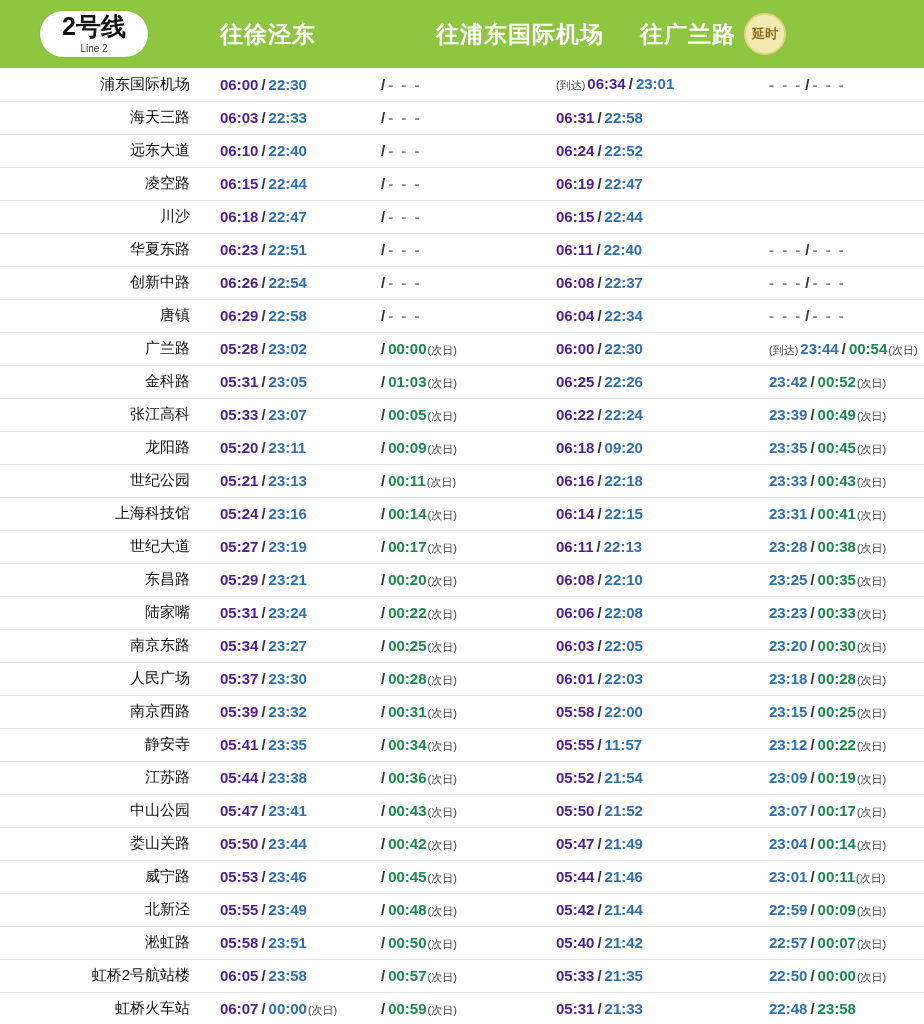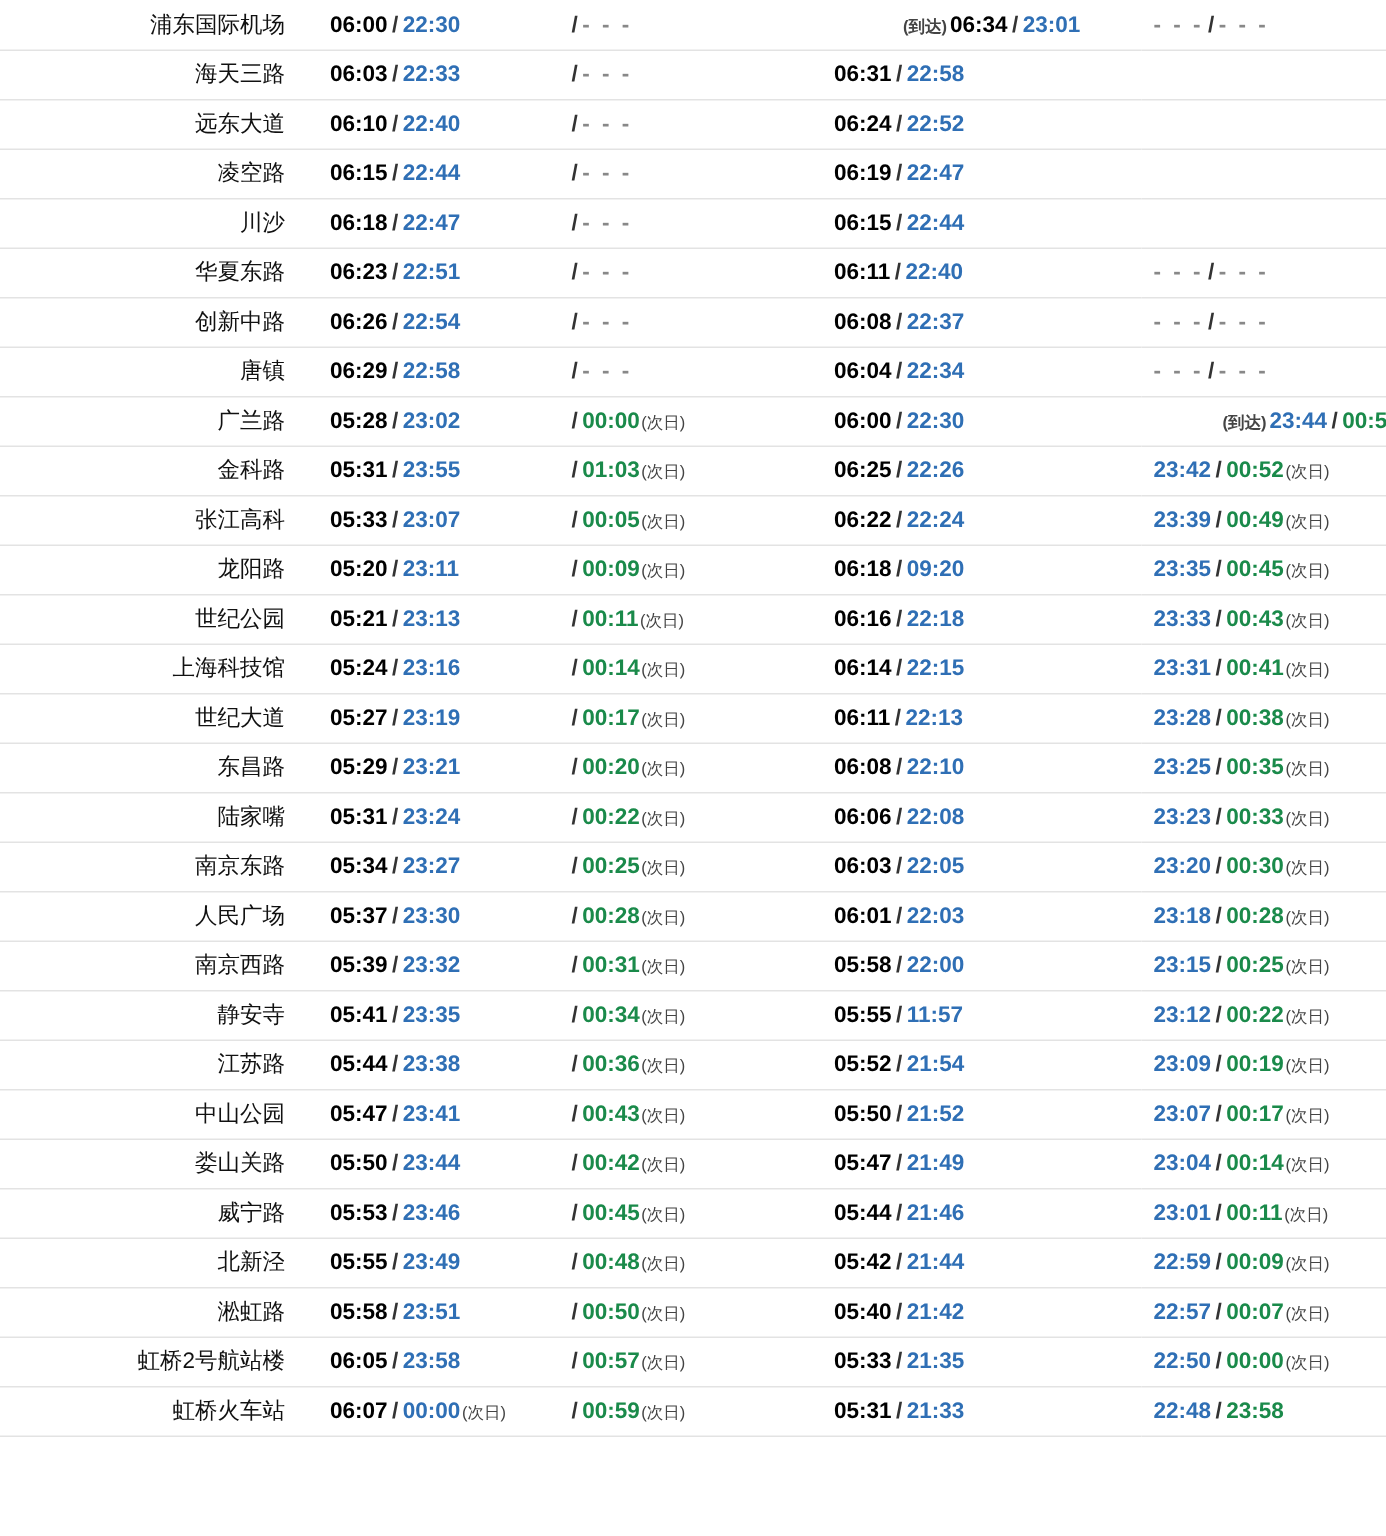--- a/index.html
+++ b/index.html
@@ -116,34 +116,49 @@
     padding-right: 14px !important;
     font-weight: normal;
     font-size: 16px;
     color: #111;
   }
   .c-a { width: 152px; text-align: left; padding-left: 16px !important; }
   .c-b { width: 160px; text-align: left; padding-left: 6px !important; }
   .c-c { width: 205px; text-align: left; padding-left: 18px !important; }
   .c-d { width: 217px; text-align: left; padding-left: 8px !important; }
 
-  .first { color: #000000; font-weight: bold; }
+  .first { color: #4c1d95; font-weight: bold; }
   .last  { color: #2f6fb5; font-weight: bold; }
   .green { color: #1a8a4a; font-weight: bold; }
   .sep   { color: #333; font-weight: bold; padding: 0 3px; }
   .dash  { color: #888; letter-spacing: 2px; font-weight: bold; }
-  .arr   { color: #444; font-size: 11px; font-weight: bold; margin-right: 2px; margin-left: 46px; }
+  .arr   { color: #444; font-size: 11px; font-weight: normal; margin-right: 2px; }
   .nx    { color: #444; font-size: 11px; font-weight: normal; margin-left: 1px; }
   .cellwrap { display: inline-flex; align-items: baseline; }
 </style>
 </head>
 <body>
 
 <div id="sheet">
 
+  <div class="header">
+    <div class="header-bg"></div>
+
+    <div class="badge">
+      <div class="badge-texts">
+        <div class="big">2号线</div>
+        <div class="sub">Line 2</div>
+      </div>
+    </div>
+
+    <div class="dir dir1">往徐泾东</div>
+    <div class="dir dir2">往浦东国际机场</div>
+    <div class="dir dir3">往广兰路</div>
+    <div class="late-badge">延时</div>
+  </div>
 
   <table class="sched">
     <tbody id="tbody">
         <tr>
           <td class="c-station">浦东国际机场</td>
           <td class="c-a"><span class="cellwrap">
               <span class="first">06:00</span>
               <span class="sep">/</span>
               <span class="last">22:30</span>
             </span></td>
@@ -324,21 +339,21 @@
               <span class="sep">/</span>
               <span class="green">00:54</span>
               <span class="nx">(次日)</span>
             </span></td>
         </tr>
         <tr>
           <td class="c-station">金科路</td>
           <td class="c-a"><span class="cellwrap">
               <span class="first">05:31</span>
               <span class="sep">/</span>
-              <span class="last">23:55</span>
+              <span class="last">23:05</span>
             </span></td>
           <td class="c-b"><span class="cellwrap">
               <span class="sep">/</span>
               <span class="green">01:03</span>
               <span class="nx">(次日)</span>
             </span></td>
           <td class="c-c"><span class="cellwrap">
               <span class="first">06:25</span>
               <span class="sep">/</span>
               <span class="last">22:26</span>

